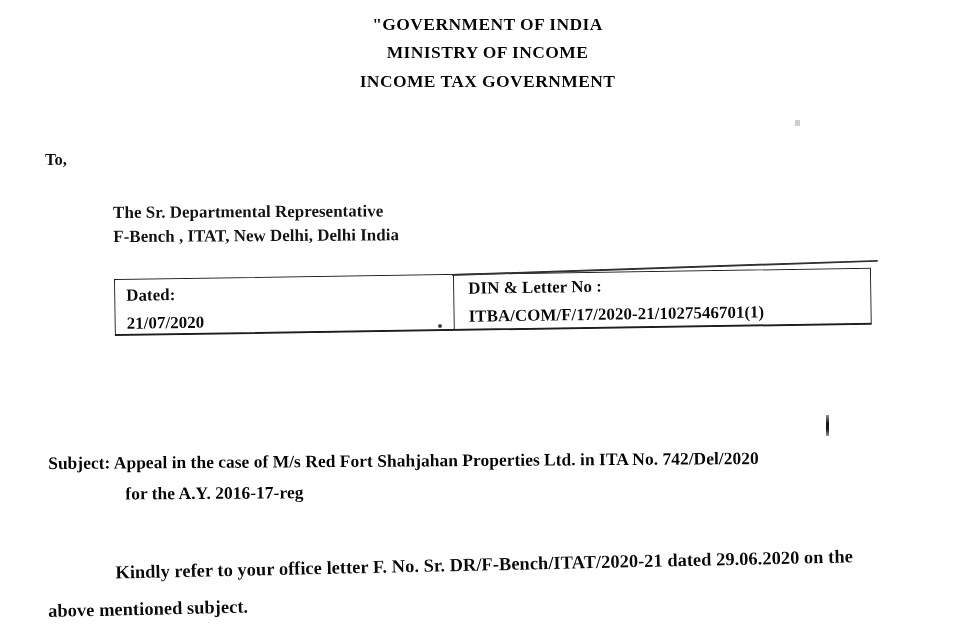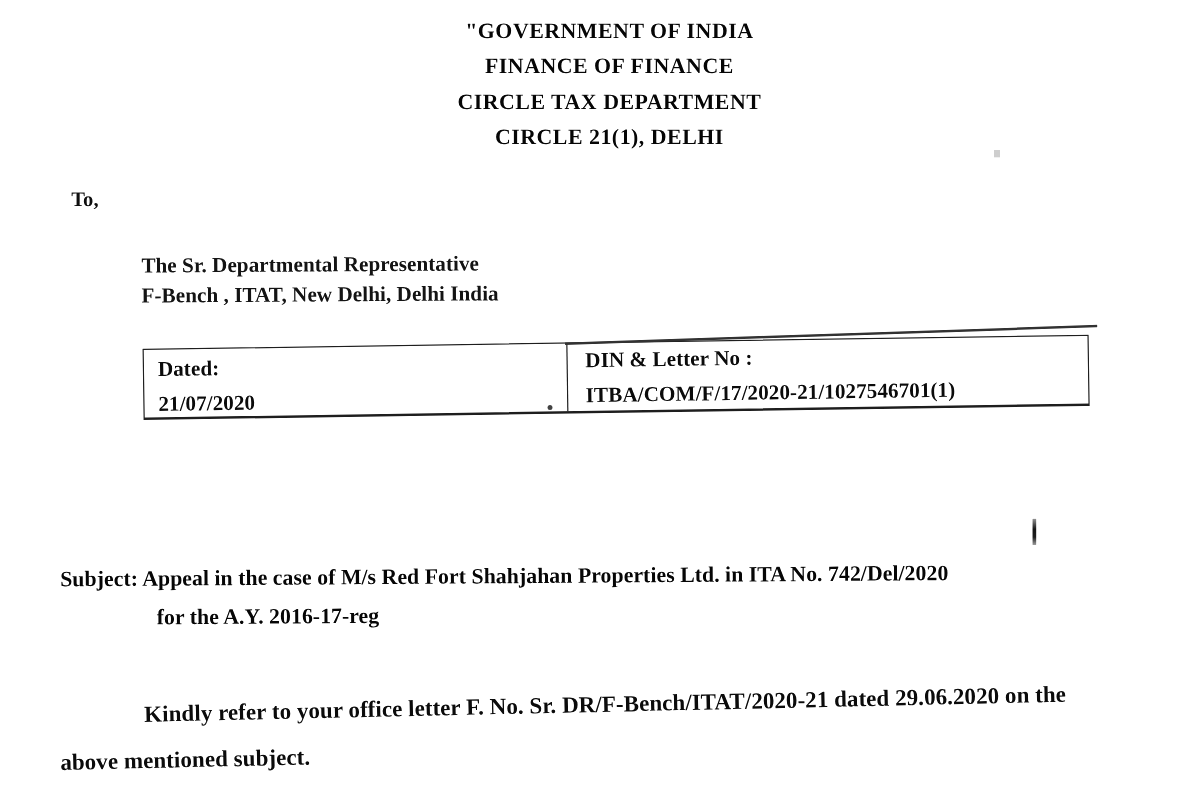--- a/index.html
+++ b/index.html
@@ -30,21 +30,21 @@
     text-align: center;
     font-weight: 700;
     font-size: 17.5px;
     letter-spacing: 0.4px;
     line-height: 28.4px;
     color: #161616;
   }
   
   .to-label {
     position: absolute;
-    left: 57px;
+    left: 45px;
     top: 150px;
     font-size: 16.5px;
     font-weight: 600;
   }
   
   .addressee {
     position: absolute;
     left: 113px;
     top: 201px;
     font-size: 17px;
@@ -160,23 +160,22 @@
     border-radius: 50%;
   }
 </style>
 </head>
 <body>
 
 <div class="page">
 
   <header class="letterhead">
     <div class="lh-line">"GOVERNMENT OF INDIA</div>
-    <div class="lh-line">FINANCE OF FINANCE</div>
-    <div class="lh-line">CIRCLE TAX DEPARTMENT</div>
-    <div class="lh-line">CIRCLE 21(1), DELHI</div>
+    <div class="lh-line">MINISTRY OF INCOME</div>
+    <div class="lh-line">INCOME TAX GOVERNMENT</div>
   </header>
 
   <div class="to-label">To,</div>
 
   <div class="addressee">
     <div>The Sr. Departmental Representative</div>
     <div>F-Bench , ITAT, New Delhi, Delhi India</div>
   </div>
 
   <div class="meta-table">

